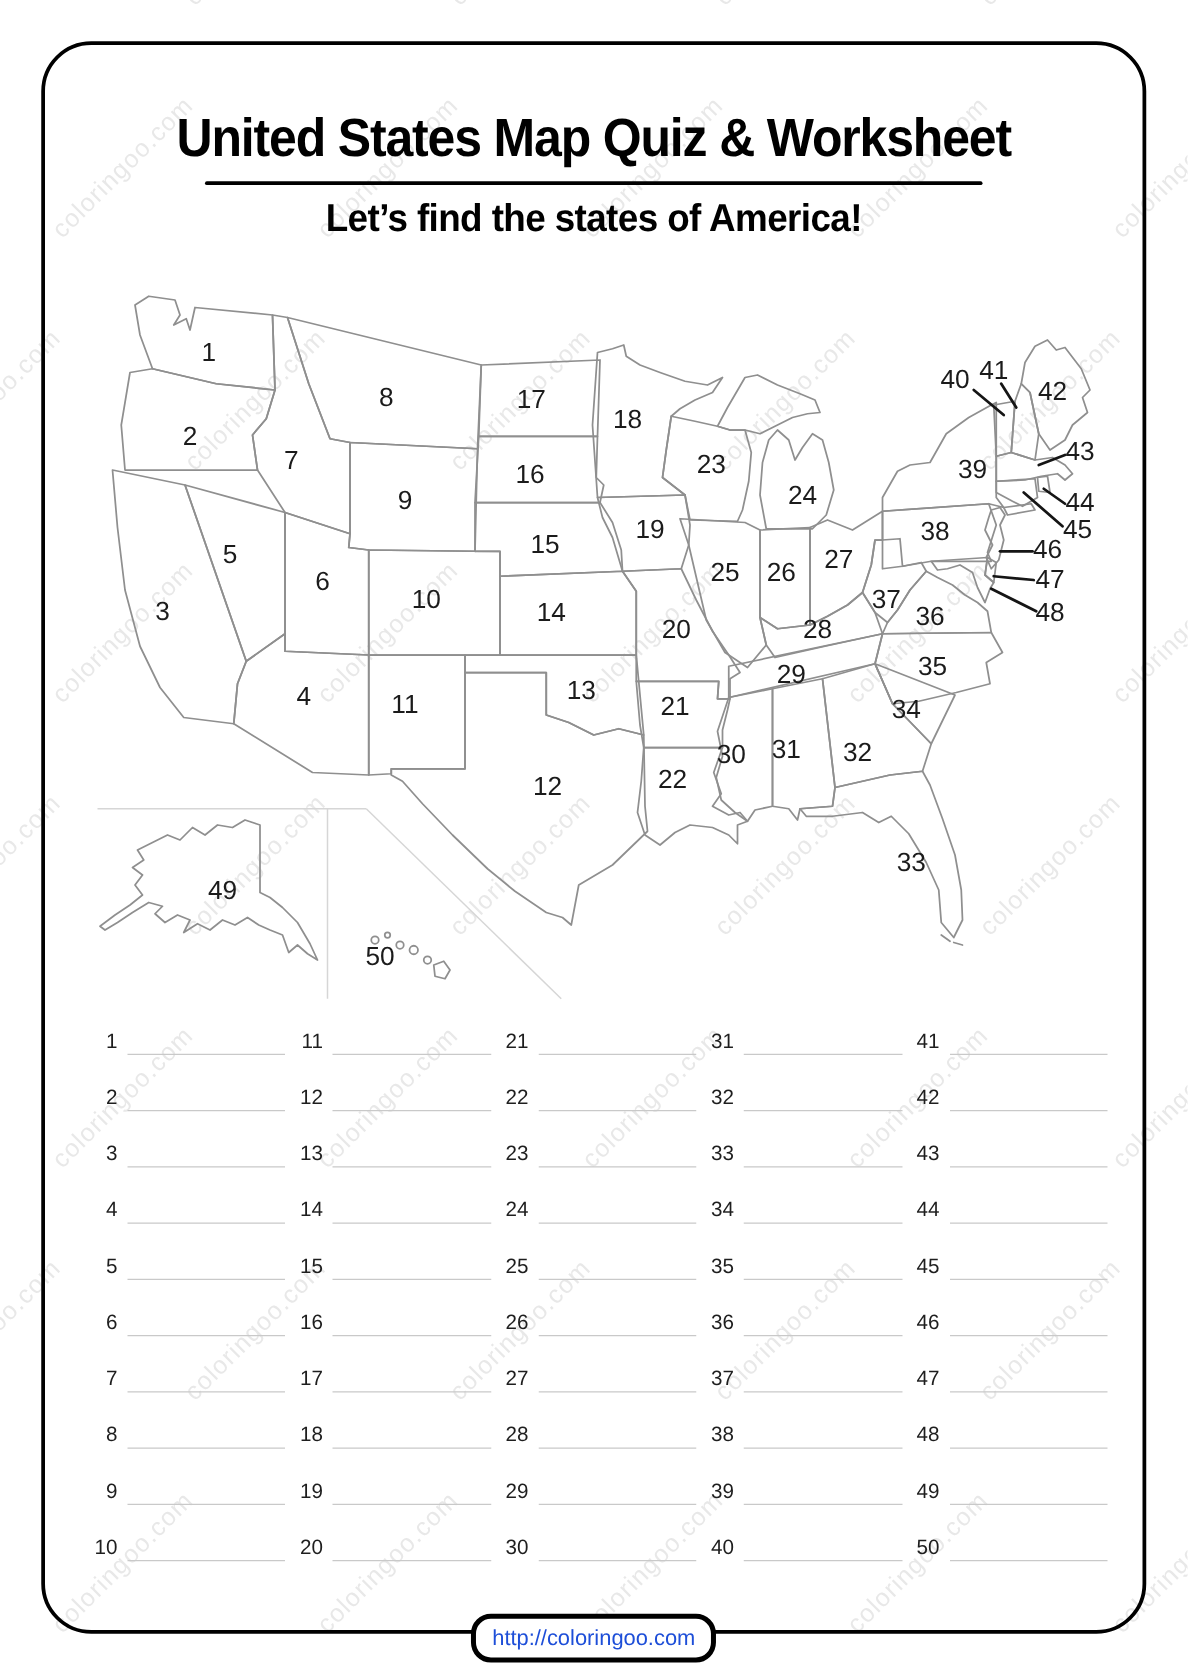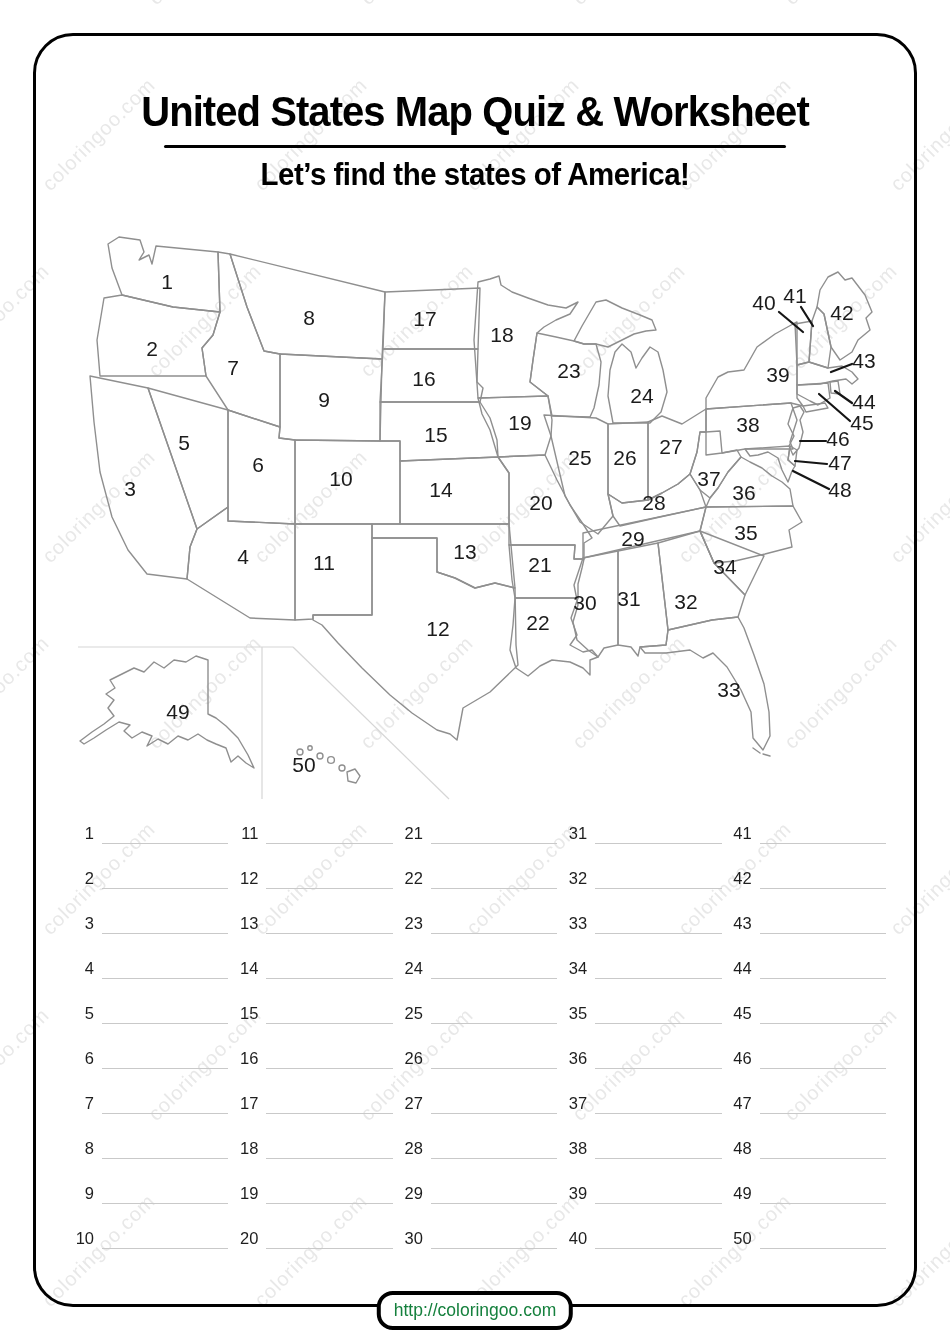--- a/index.html
+++ b/index.html
@@ -62,21 +62,21 @@
     padding-bottom:12px;flex:none;
   }
   .ans-line{
     flex:1;border-bottom:1.4px solid var(--ansline);
     margin:0 8px 9px 8px;height:0;
   }
   
   .footer-pill{
     position:absolute;left:475px;top:1291px;transform:translateX(-50%);z-index:4;
     background:#ffffff;border:4px solid var(--ink);border-radius:16px;
-    padding:5px 13px;font-size:17.5px;color:#15803d;white-space:nowrap;
+    padding:5px 13px;font-size:17.5px;color:#1d4ed8;white-space:nowrap;
   }
 </style>
 </head>
 <body>
 
 <div id="wm-layer">
     <span class="wm" style="left: -60px; top: -10px;">coloringoo.com</span>
     <span class="wm" style="left: 152px; top: -10px;">coloringoo.com</span>
     <span class="wm" style="left: 364px; top: -10px;">coloringoo.com</span>
     <span class="wm" style="left: 576px; top: -10px;">coloringoo.com</span>

